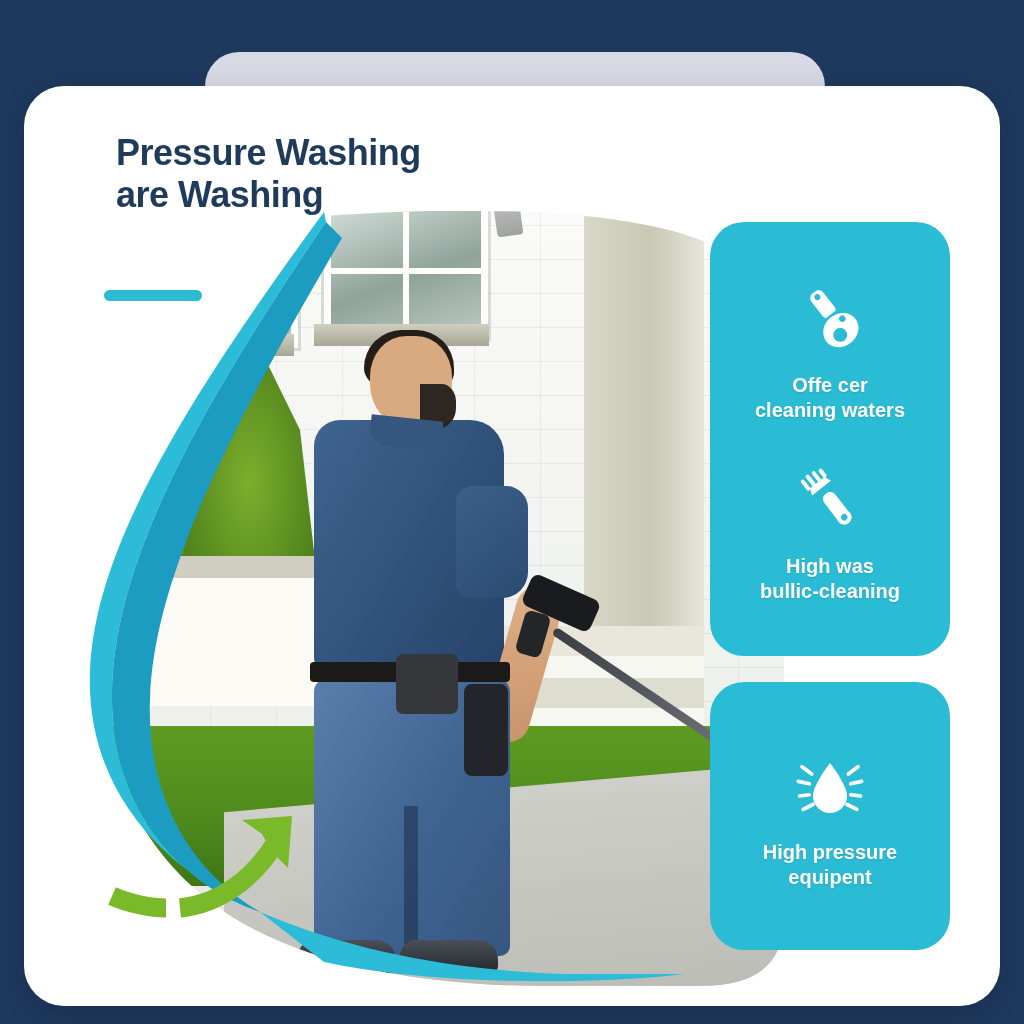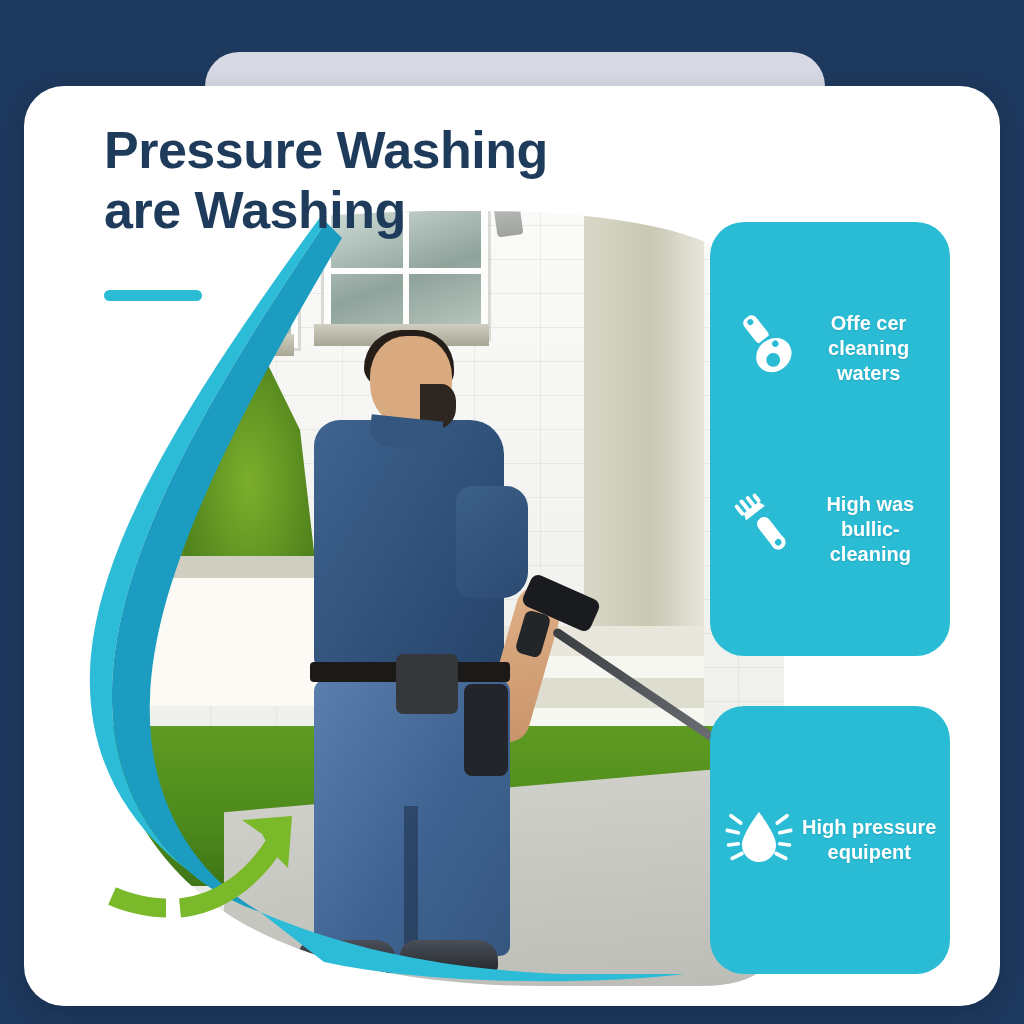--- a/index.html
+++ b/index.html
@@ -47,22 +47,22 @@
   }
 
   
   .headline-wrap {
     position: absolute;
     left: 80px;
     top: 34px;
     width: 600px;
   }
   .headline {
-    margin: 0;
-    font-size: 52px;
+    margin: 12px;
+    font-size: 36px;
     line-height: 1.16;
     font-weight: bold;
     color: #1f3b5c;
     letter-spacing: -0.5px;
   }
   .headline .l2 { display: block; }
   .accent-bar {
     position: absolute;
     left: 80px;
     top: 204px;
@@ -285,25 +285,24 @@
     box-sizing: border-box;
   }
   .feature-card.card-a {
     left: 686px; top: 136px; width: 240px; height: 434px;
     padding: 36px 14px;
     justify-content: space-around;
   }
   .feature-card.card-b {
     left: 686px; top: 596px; width: 240px; height: 268px;
     padding: 34px 6px;
-    margin-top: 24px;
   }
   .feature-item {
     display: flex;
-    flex-direction: row;
+    flex-direction: column;
     align-items: center;
     width: 100%;
   }
   .feature-icon {
     width: 86px;
     height: 86px;
     display: flex;
     align-items: center;
     justify-content: center;
     margin-bottom: 12px;

